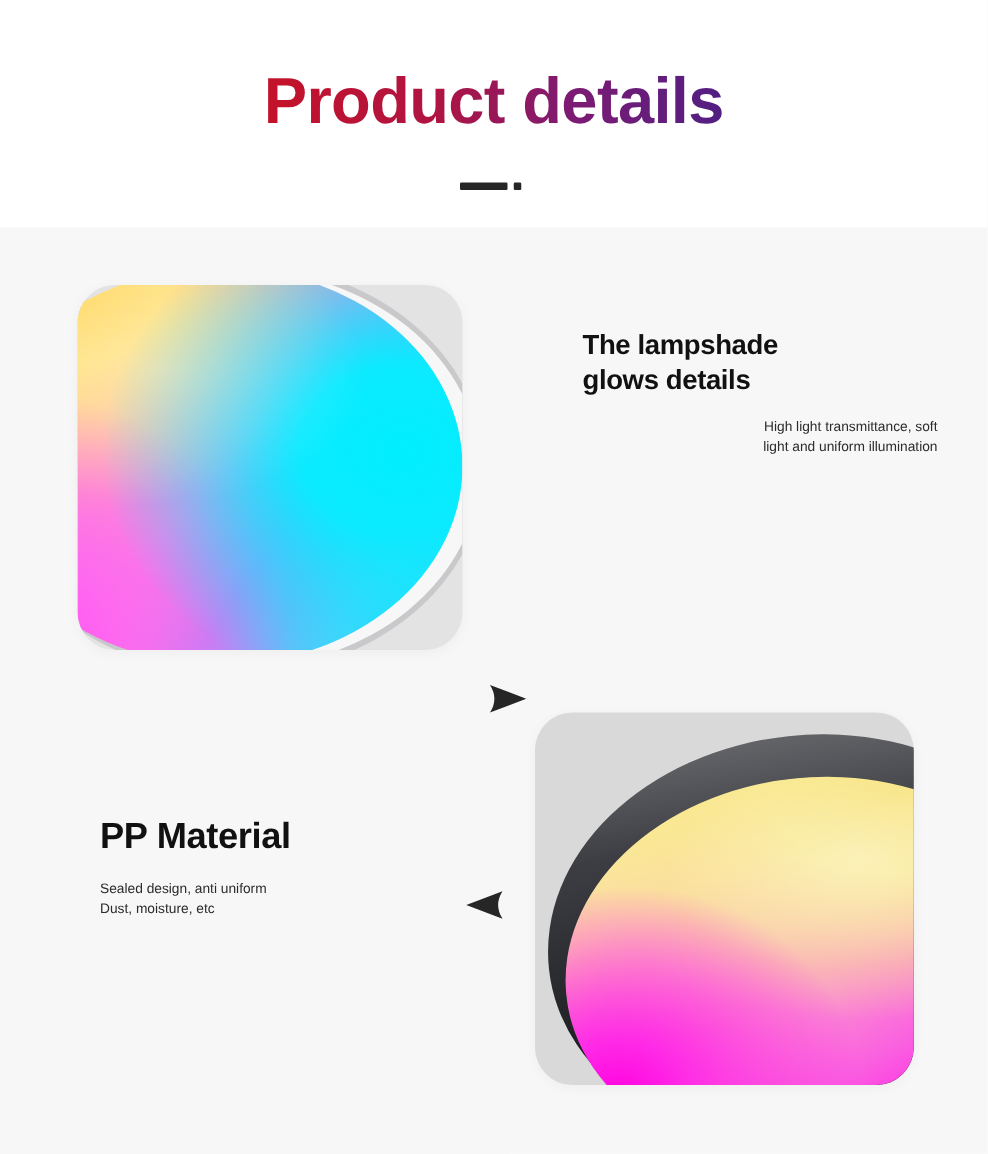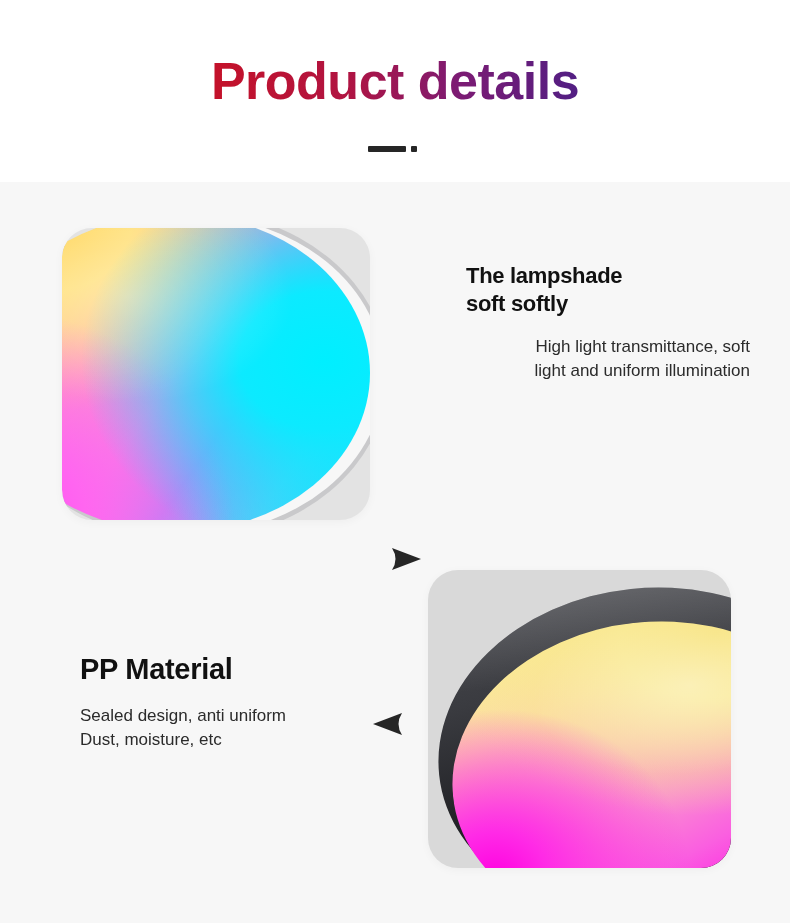--- a/index.html
+++ b/index.html
@@ -138,21 +138,21 @@
   }
   .feature-heading {
     font-size: 22px;
     font-weight: bold;
     color: #111111;
     line-height: 1.28;
     letter-spacing: -0.3px;
   }
   .feature-body {
     margin-top: 17px;
-    font-size: 17px;
+    font-size: 11px;
     color: #2b2b2b;
     line-height: 1.42;
   }
   .text-one .feature-body { text-align: right; }
 
   
   .text-two {
     position: absolute;
     left: 80px; top: 469px;        
     width: 290px;
@@ -229,21 +229,21 @@
 
   <div class="arrow arrow-right">
     <svg viewBox="0 0 34 26" xmlns="http://www.w3.org/2000/svg">
       <path d="M4 2 L33 13 L4 24 Q11 13 4 2 Z" fill="#262626"></path>
     </svg>
   </div>
 
   <div class="text-one">
     <div class="feature-heading">
       <div>The lampshade</div>
-      <div>soft softly</div>
+      <div>glows details</div>
     </div>
     <div class="feature-body">
       <div>High light transmittance, soft</div>
       <div>light and uniform illumination</div>
     </div>
   </div>
 
   <div class="text-two">
     <div class="feature-heading">PP Material</div>
     <div class="feature-body">

